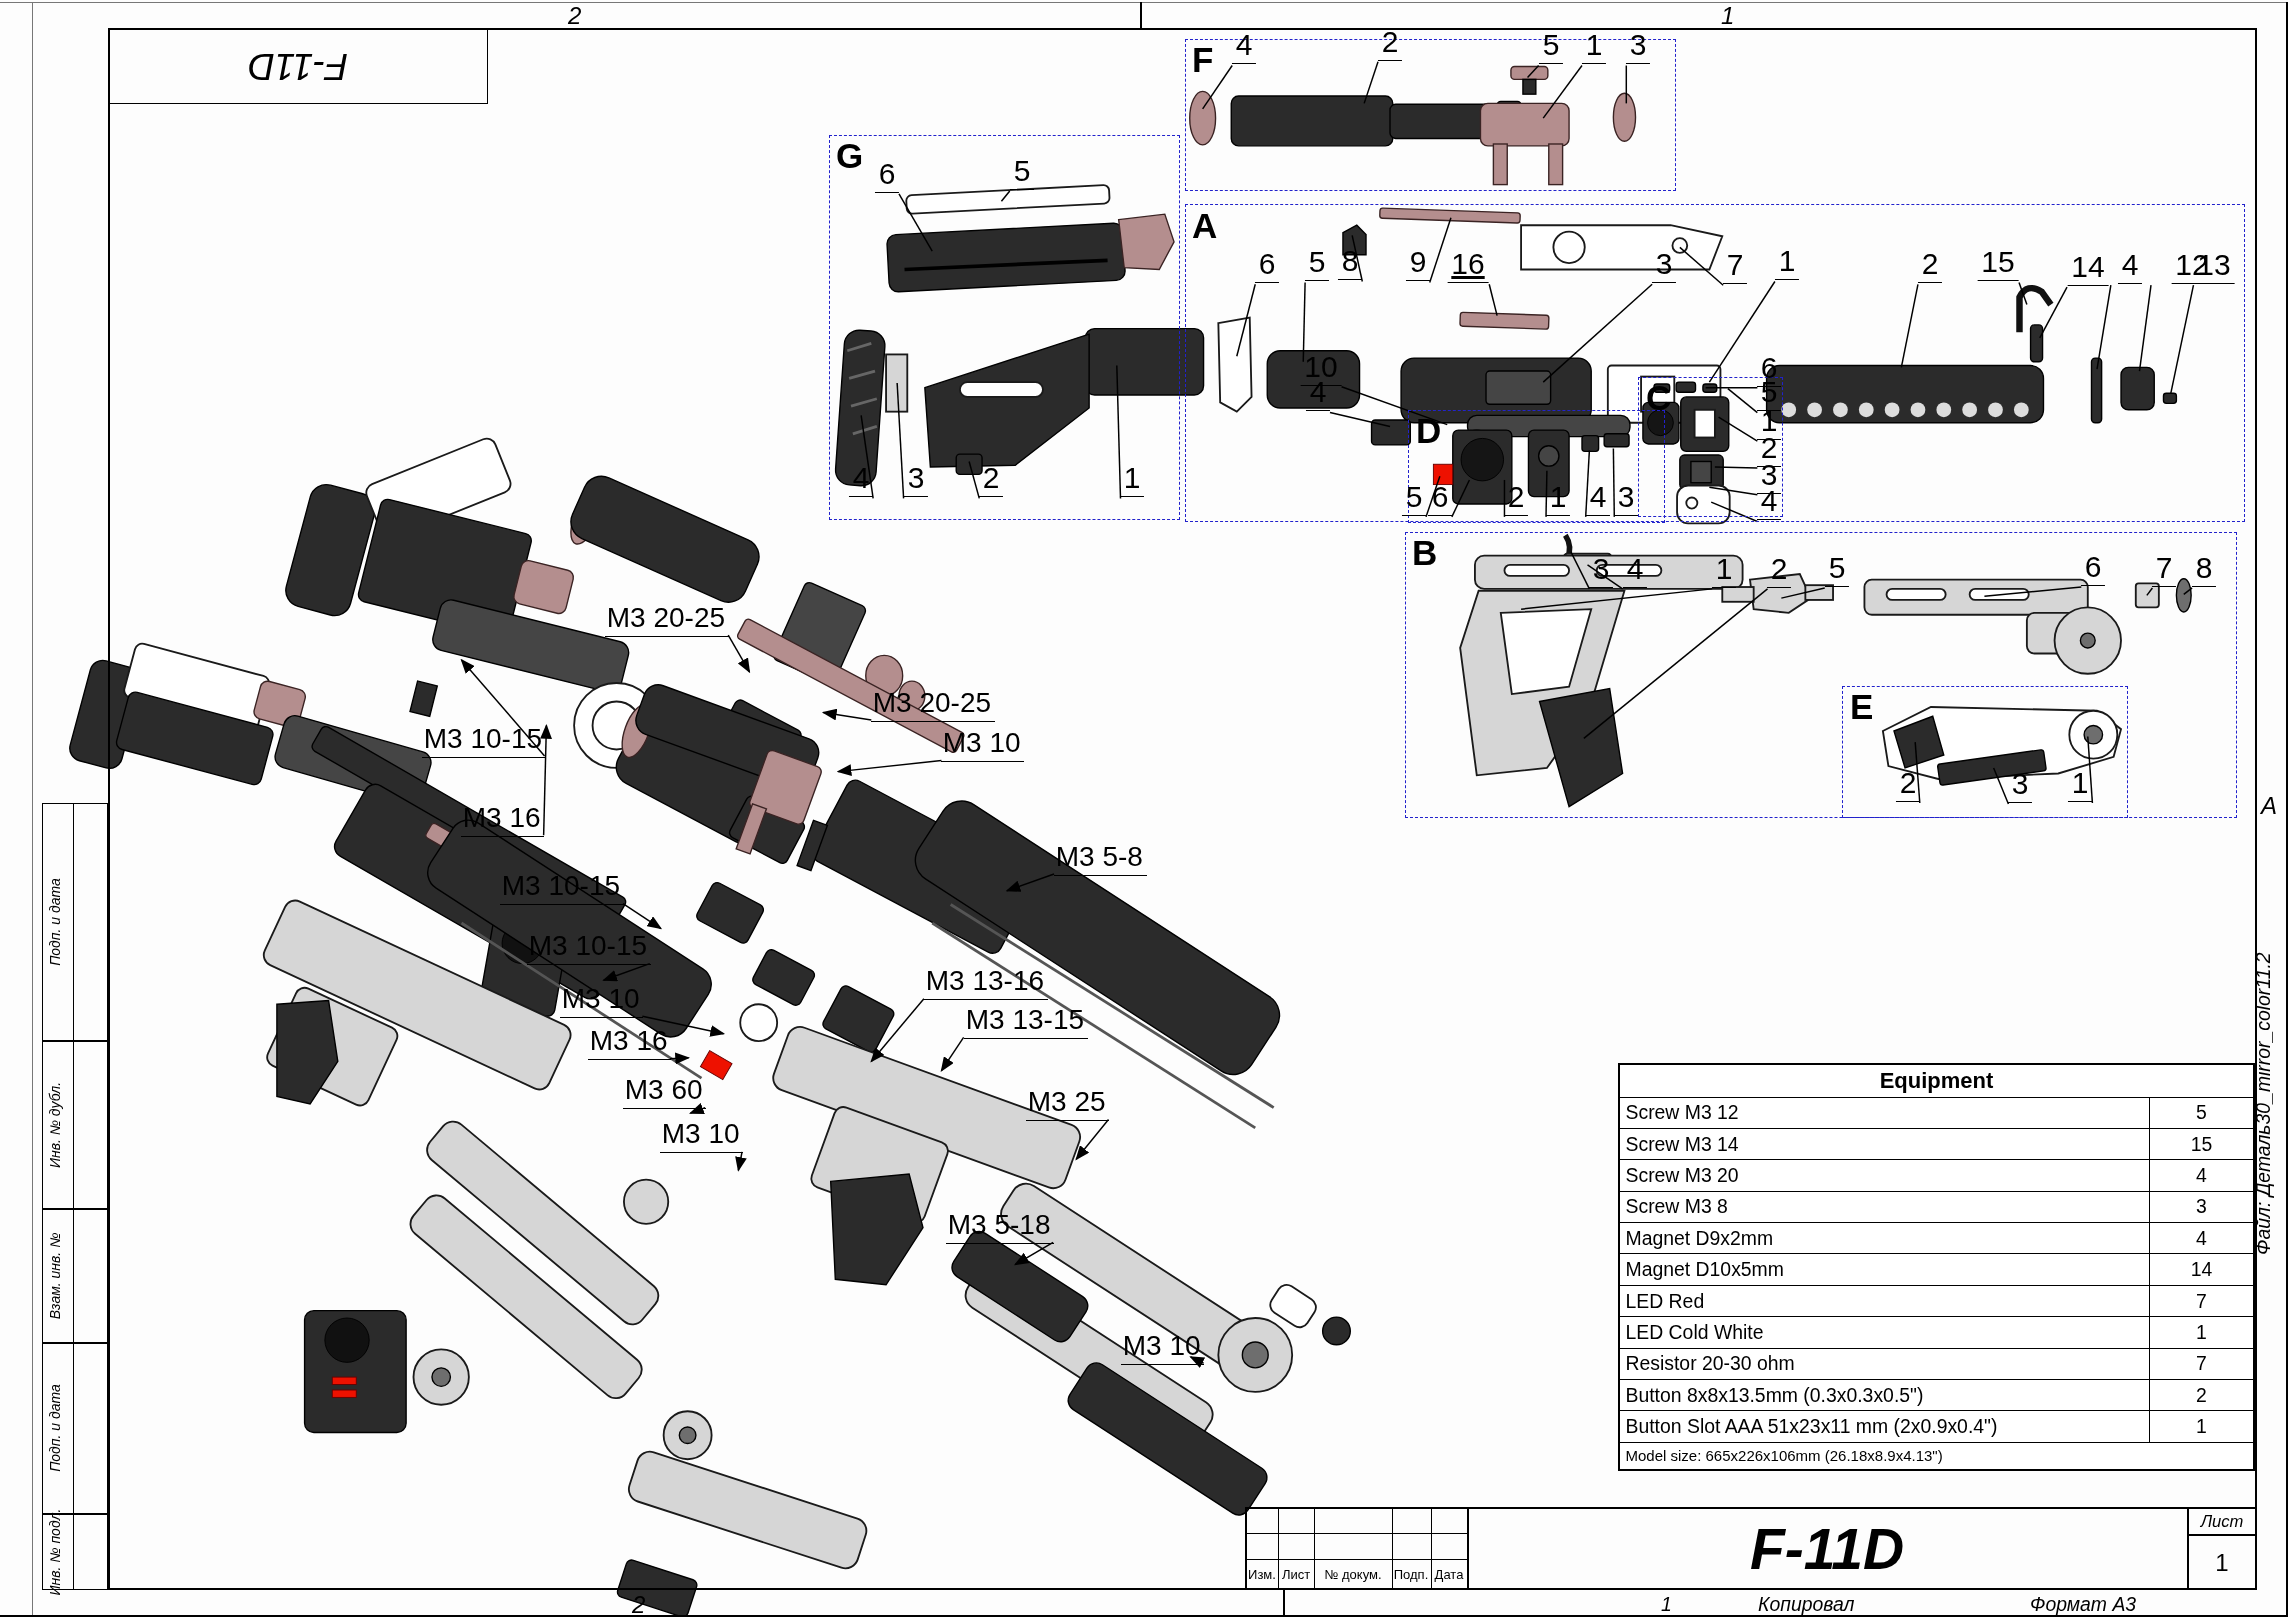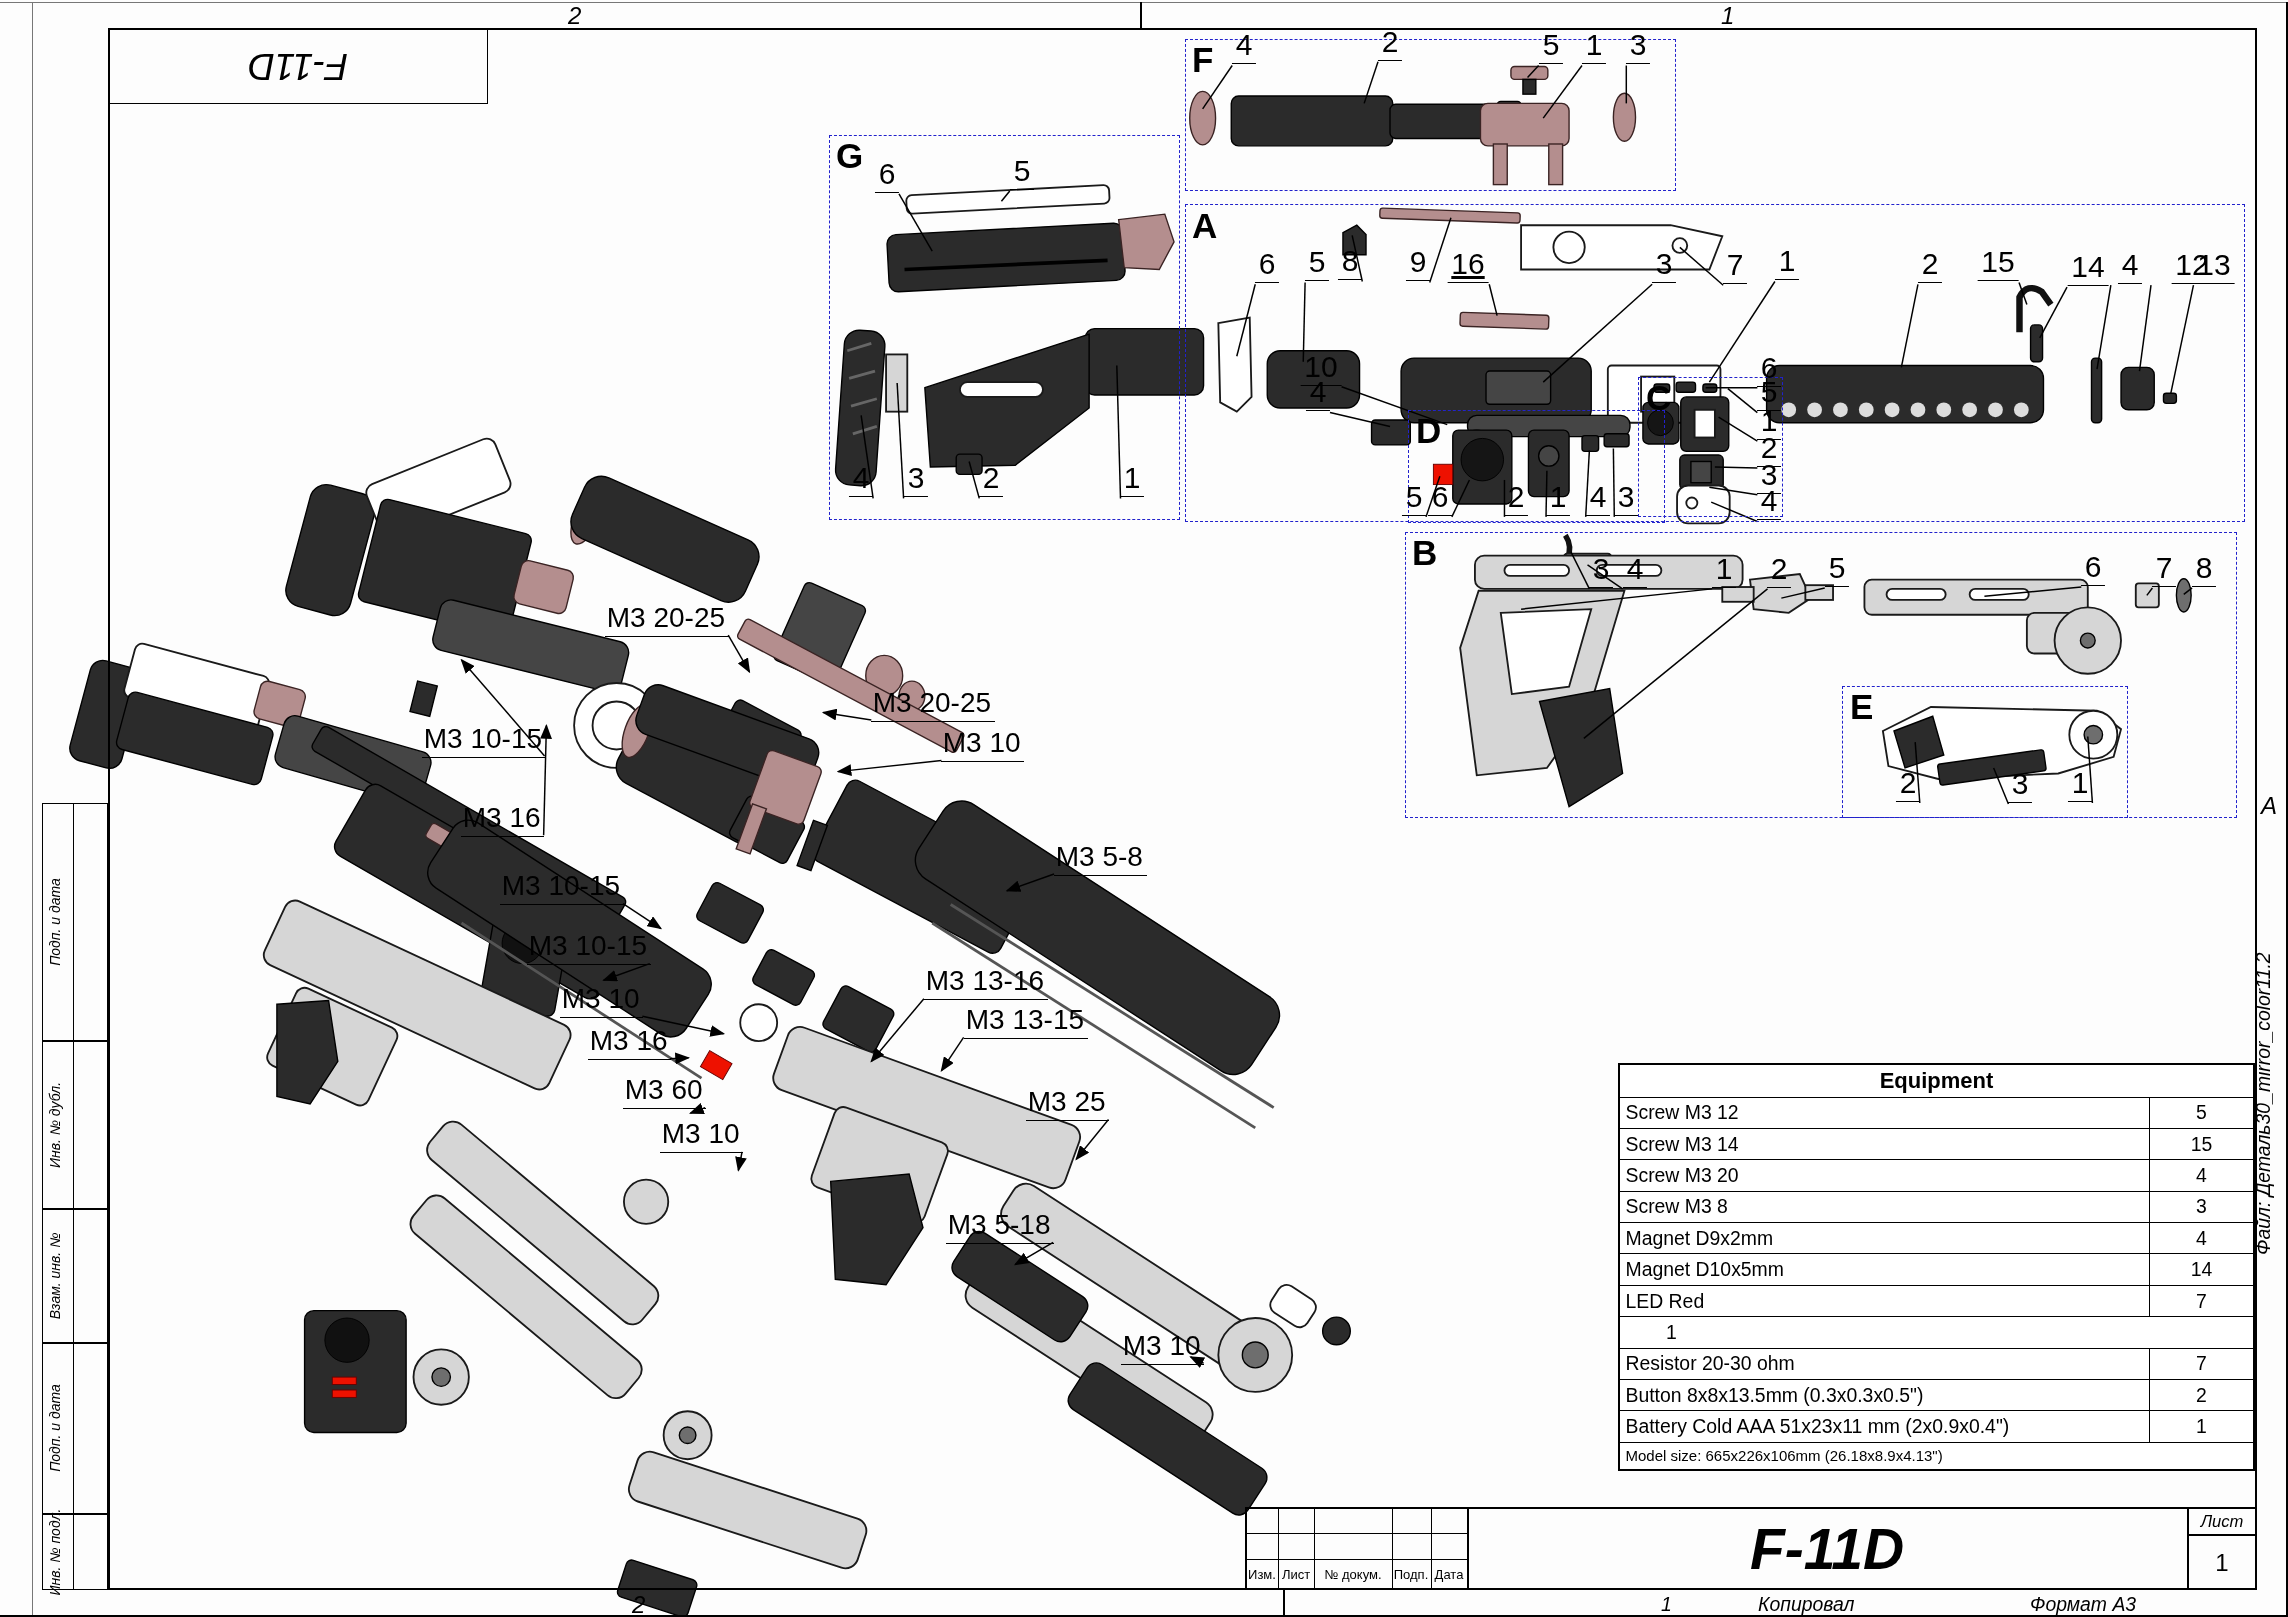--- a/index.html
+++ b/index.html
@@ -365,32 +365,33 @@
         </div>
         <div class="row">
           <div class="nm">Magnet D10x5mm</div>
           <div class="qt">14</div>
         </div>
         <div class="row">
           <div class="nm">LED Red</div>
           <div class="qt">7</div>
         </div>
         <div class="row">
+          <div class="nm">LED Cold White</div>
           <div class="qt">1</div>
         </div>
         <div class="row">
           <div class="nm">Resistor 20-30 ohm</div>
           <div class="qt">7</div>
         </div>
         <div class="row">
           <div class="nm">Button 8x8x13.5mm (0.3x0.3x0.5")</div>
           <div class="qt">2</div>
         </div>
         <div class="row">
-          <div class="nm">Battery Cold AAA 51x23x11 mm (2x0.9x0.4")</div>
+          <div class="nm">Button Slot AAA 51x23x11 mm (2x0.9x0.4")</div>
           <div class="qt">1</div>
         </div>
       </div>
     <div class="ft">Model size: 665x226x106mm (26.18x8.9x4.13")</div>
   </div>
 
   <div id="titleblock">
     <div class="hline" style="left:1245px;top:1507px;width:1012px;height:1.8px;"></div>
     <div class="hline" style="left:1245px;top:1533px;width:222px;height:0.9px;"></div>
     <div class="hline" style="left:1245px;top:1559px;width:222px;height:0.9px;"></div>

